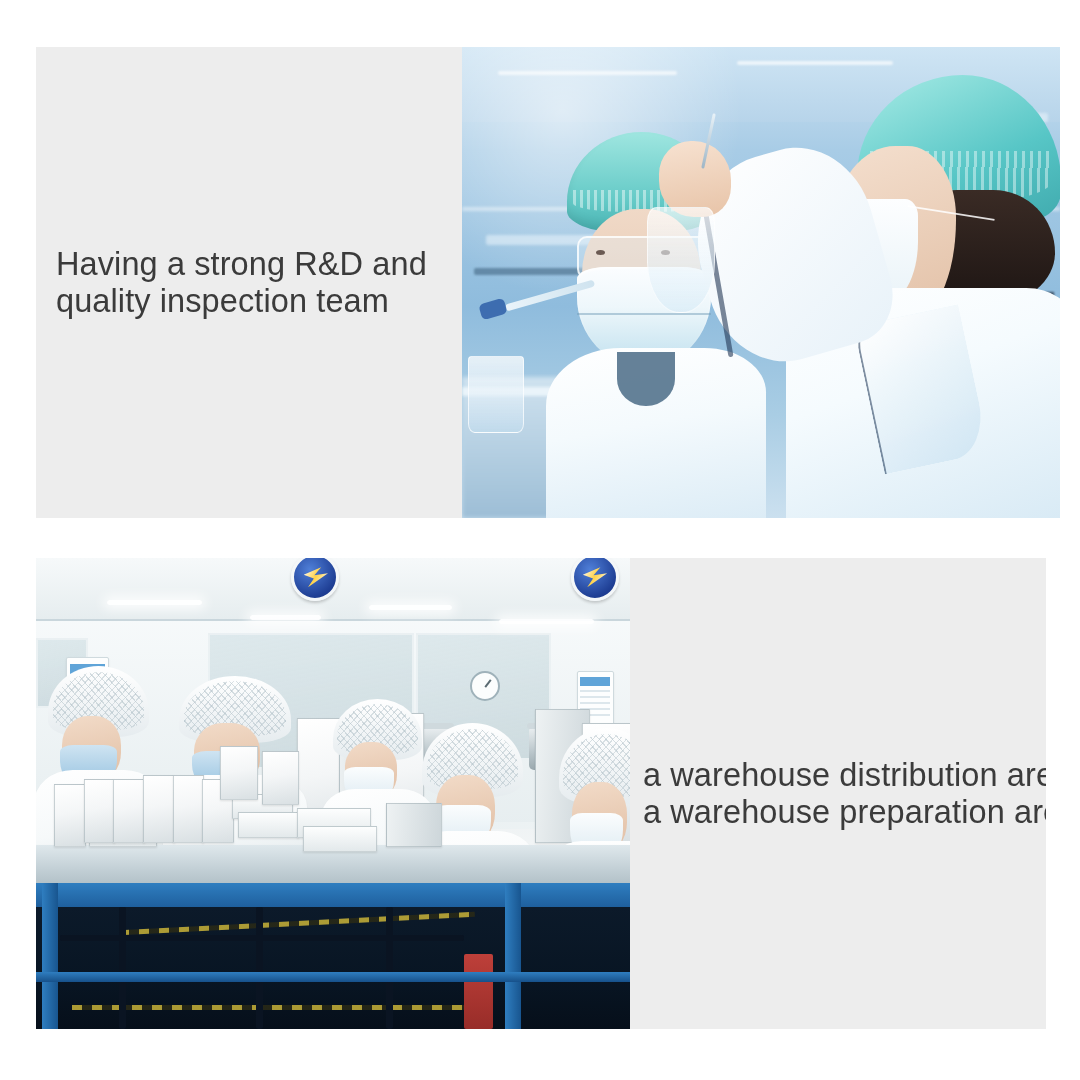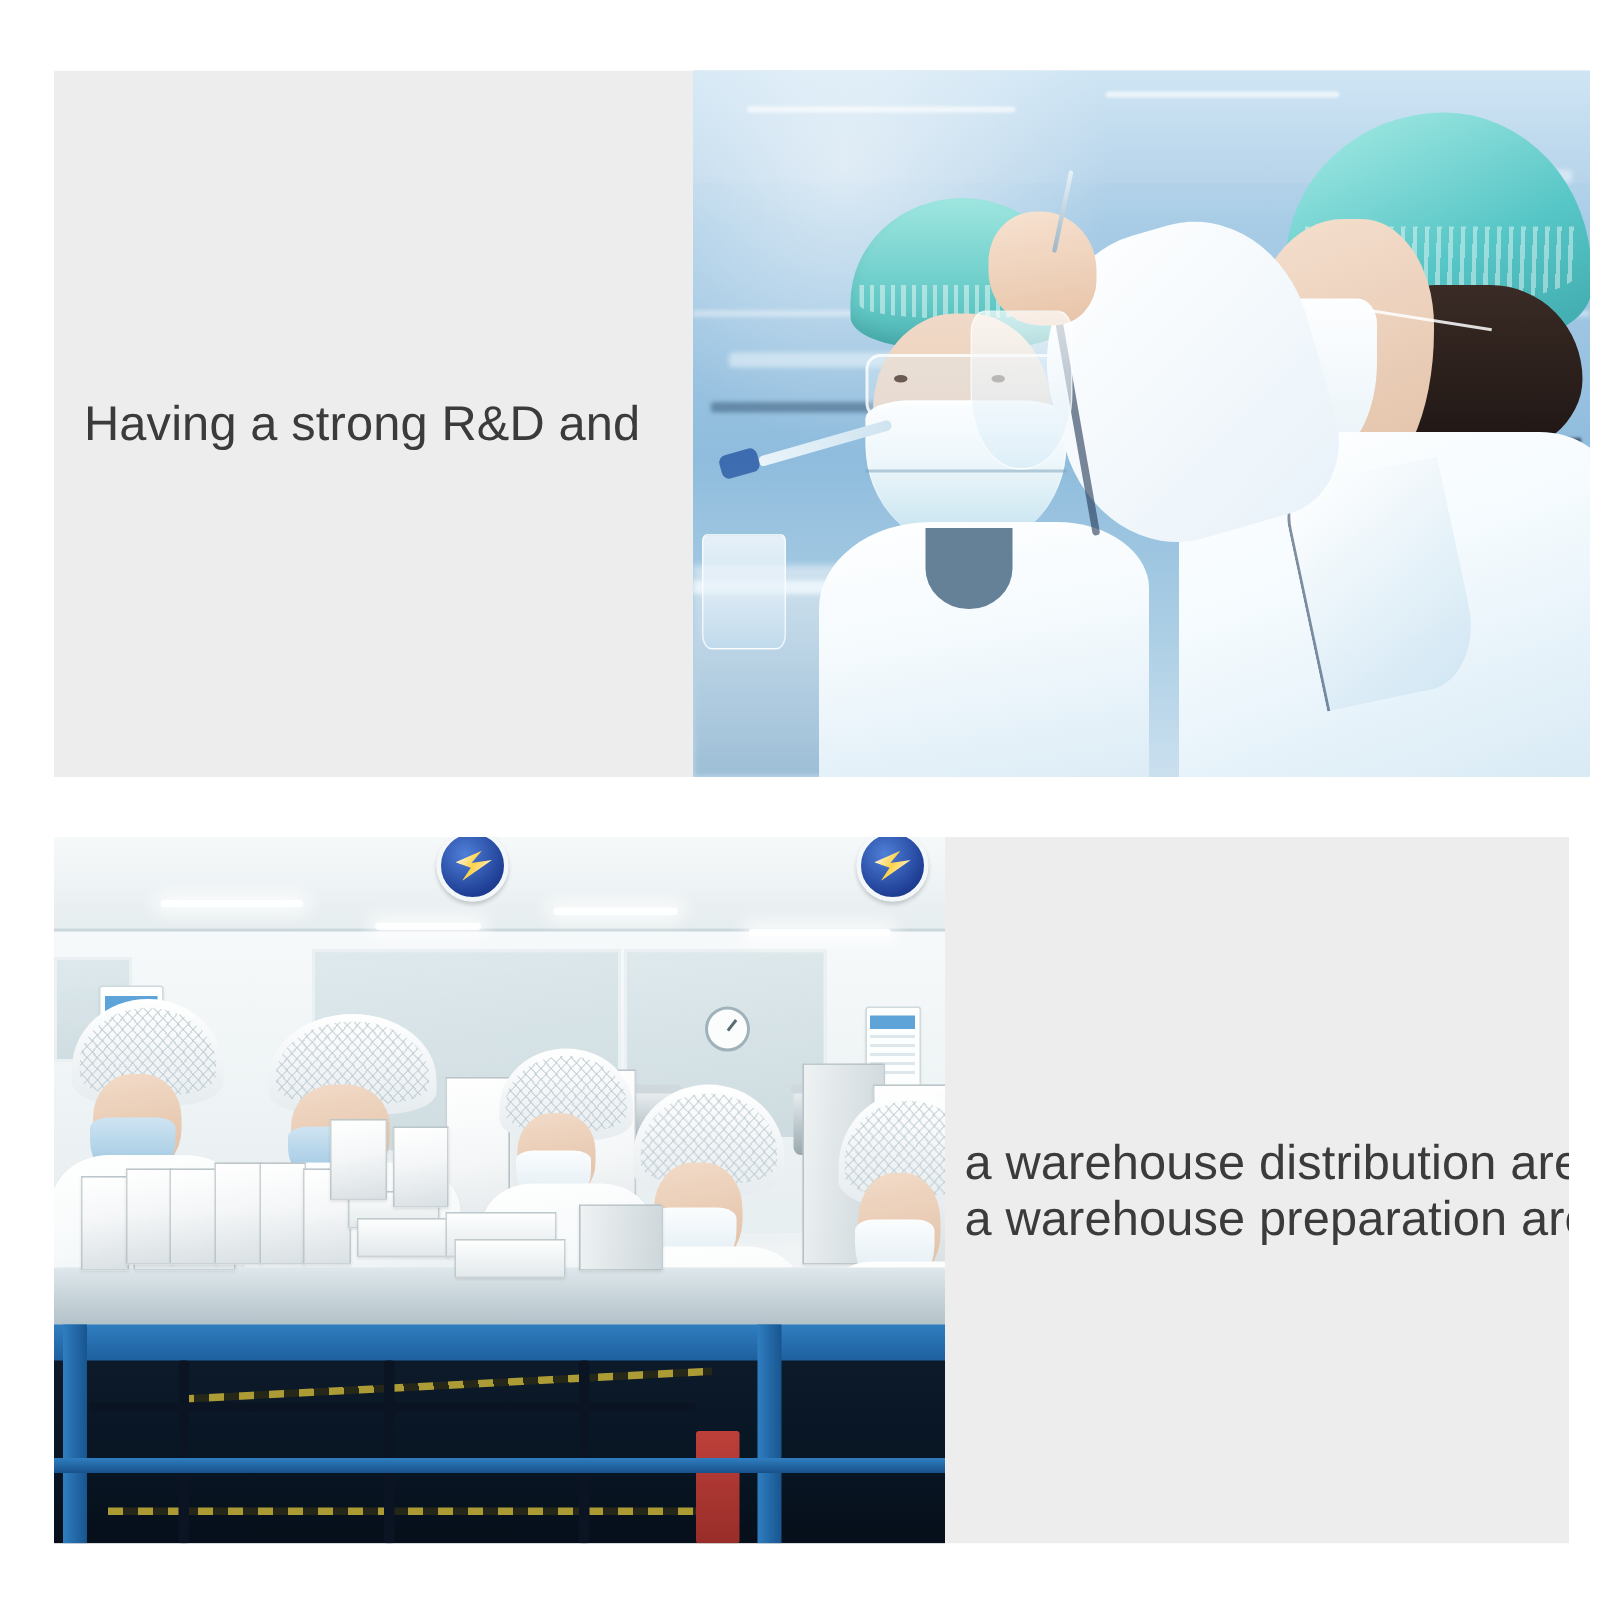--- a/index.html
+++ b/index.html
@@ -375,20 +375,21 @@
 </style>
 </head>
 <body>
 
 <div class="page">
 
   <div class="panel" id="top-panel">
 
     <div class="caption" id="top-caption">
       <div class="line">Having a strong R&amp;D and</div>
+      <div class="line">quality inspection team</div>
     </div>
 
     <div id="top-photo">
       <div class="lab-bg"></div>
       <div class="lab-ceil"></div>
       <div class="lab-ceil-line" style="left:6%;top:5%;width:30%;"></div>
       <div class="lab-ceil-line" style="left:46%;top:3%;width:26%;"></div>
       <div class="lab-glow"></div>
       <div class="lab-wallband"></div>
 

